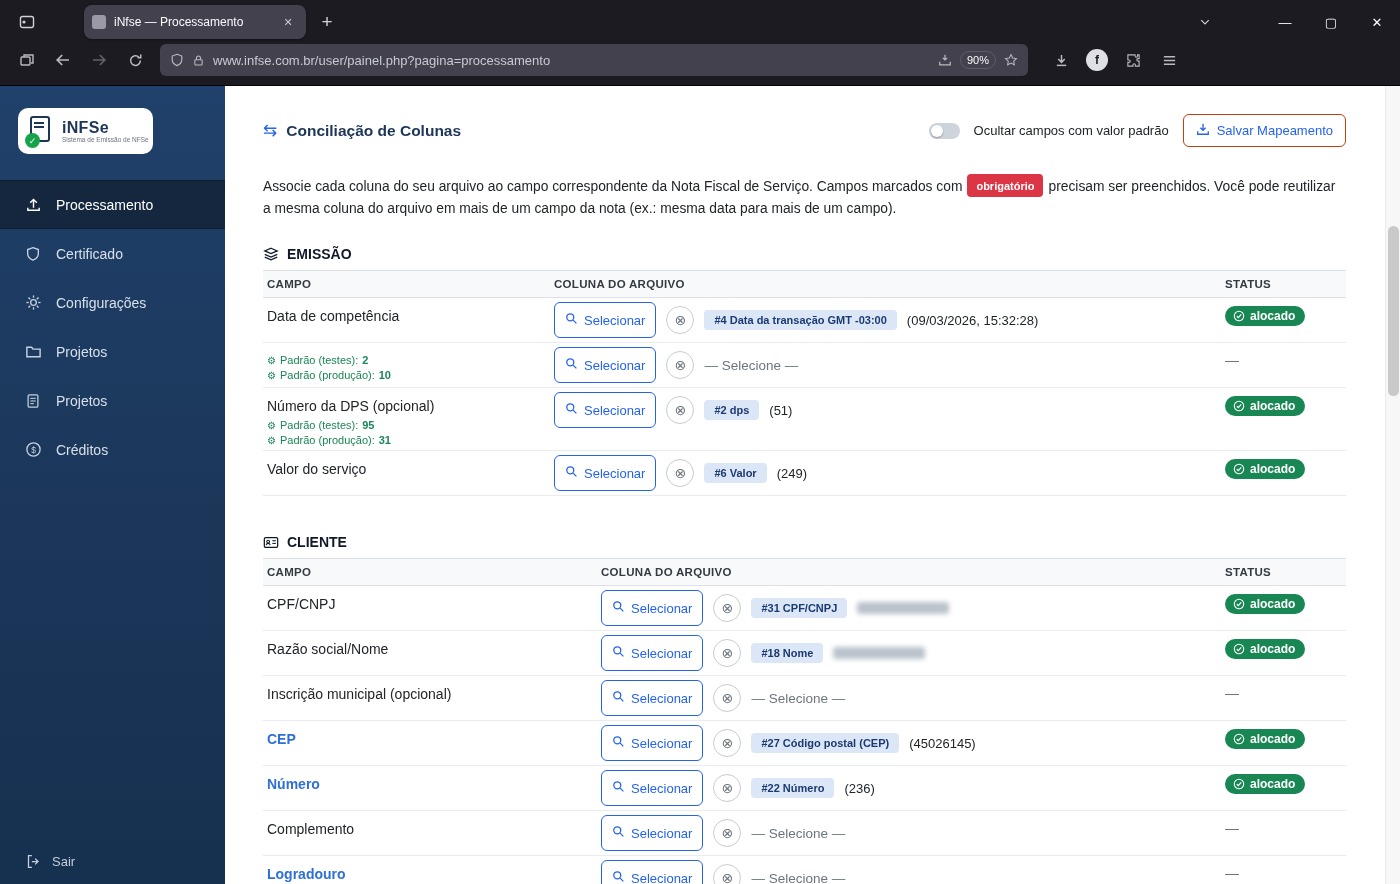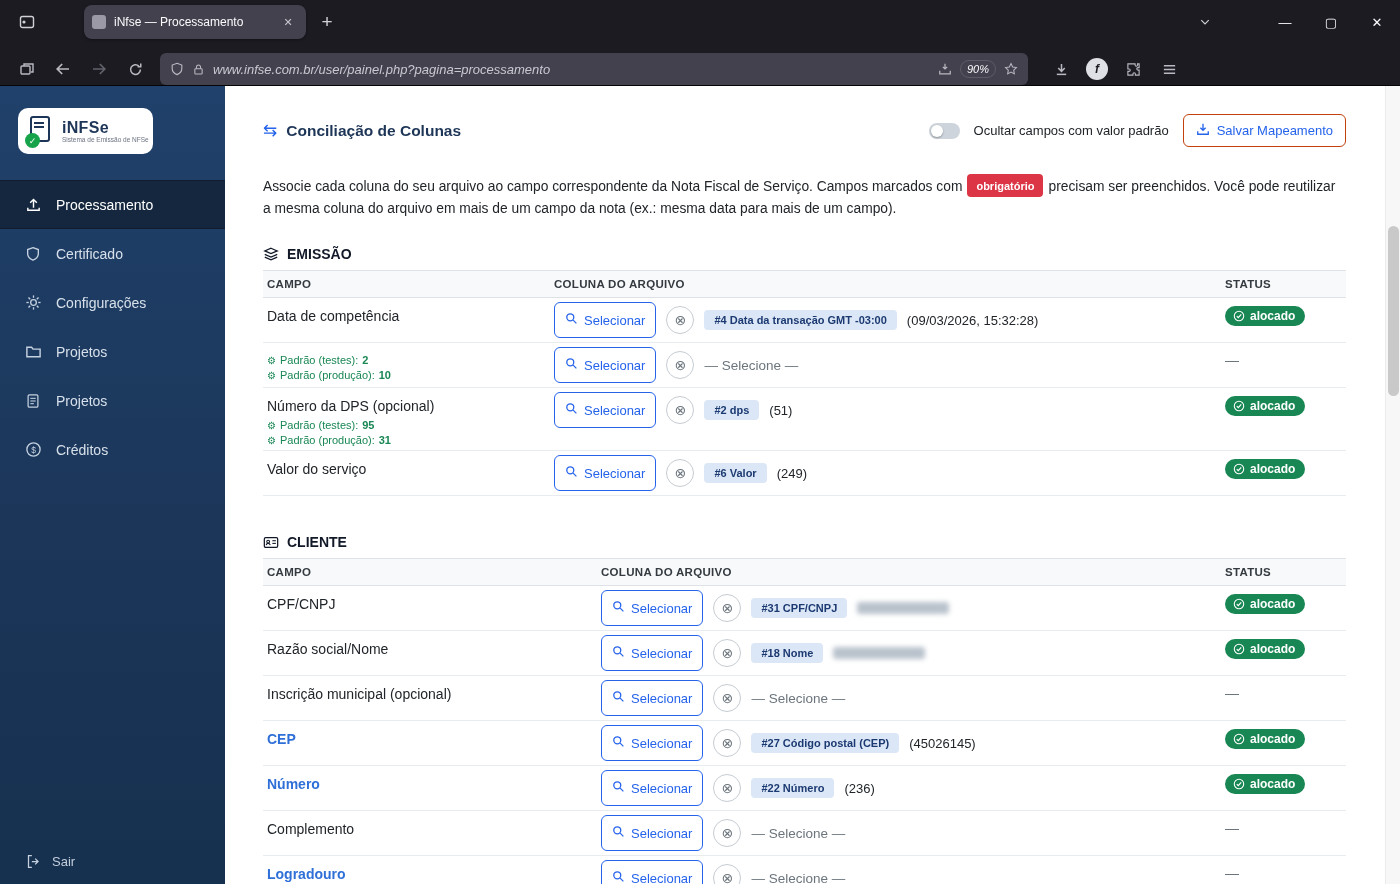--- a/index.html
+++ b/index.html
@@ -11,21 +11,21 @@
   .fx-view { width:34px; height:30px; display:flex; align-items:center; justify-content:center; color:#d0d0d7; border-radius:4px; margin-right:40px; }
   .tab { width:222px; height:34px; background:#42414d; border-radius:8px; display:flex; align-items:center; gap:8px; padding:0 8px; color:#fbfbfe; font-size:12px; box-shadow:0 1px 3px rgba(0,0,0,.4); }
   .tab-favicon { width:14px; height:14px; background:#9a99a5; border-radius:3px; flex:none; }
   .tab-title { flex:1; white-space:nowrap; overflow:hidden; }
   .tab-close { width:20px; height:20px; display:flex; align-items:center; justify-content:center; color:#c7c7cf; font-size:11px; border-radius:4px; }
   .newtab { width:30px; height:30px; display:flex; align-items:center; justify-content:center; color:#d0d0d7; font-size:19px; margin-left:6px; }
   .tab-right { margin-left:auto; display:flex; align-items:center; }
   .tab-right .chev { width:34px; height:30px; display:flex; align-items:center; justify-content:center; color:#d0d0d7; margin-right:40px; }
   .winbtn { width:46px; height:44px; display:flex; align-items:center; justify-content:center; color:#fbfbfe; font-size:13px; }
 
-  .navbar { height:42px; display:flex; align-items:flex-end; padding:0 10px; gap:2px; border-bottom:1px solid #050505;font-style:italic; }
+  .navbar { height:42px; display:flex; align-items:flex-start; padding:0 10px; gap:2px; border-bottom:1px solid #050505; }
   .navicon { width:34px; height:32px; display:flex; align-items:center; justify-content:center; color:#b9b9c2; border-radius:4px; flex:none; }
   .navicon.dim { color:#62626c; }
   .urlbar { flex:1; max-width:868px; height:32px; background:#42414d; border-radius:6px; display:flex; align-items:center; gap:8px; padding:0 10px; margin:0 14px 0 6px; }
   .url-text { flex:1; color:#c9c9d2; font-size:13px; white-space:nowrap; overflow:hidden; }
   .zoom-pill { border:1px solid #5c5c66; color:#fbfbfe; font-size:11px; border-radius:9px; padding:2px 6px; }
   .url-ico { color:#b9b9c2; display:flex; align-items:center; }
   .acct { width:22px; height:22px; border-radius:50%; background:#dfdfe6; color:#1c1b22; font-weight:bold; font-size:12px; display:flex; align-items:center; justify-content:center; }
 
   
   .app { display:flex; height:798px; background:#fff; }

